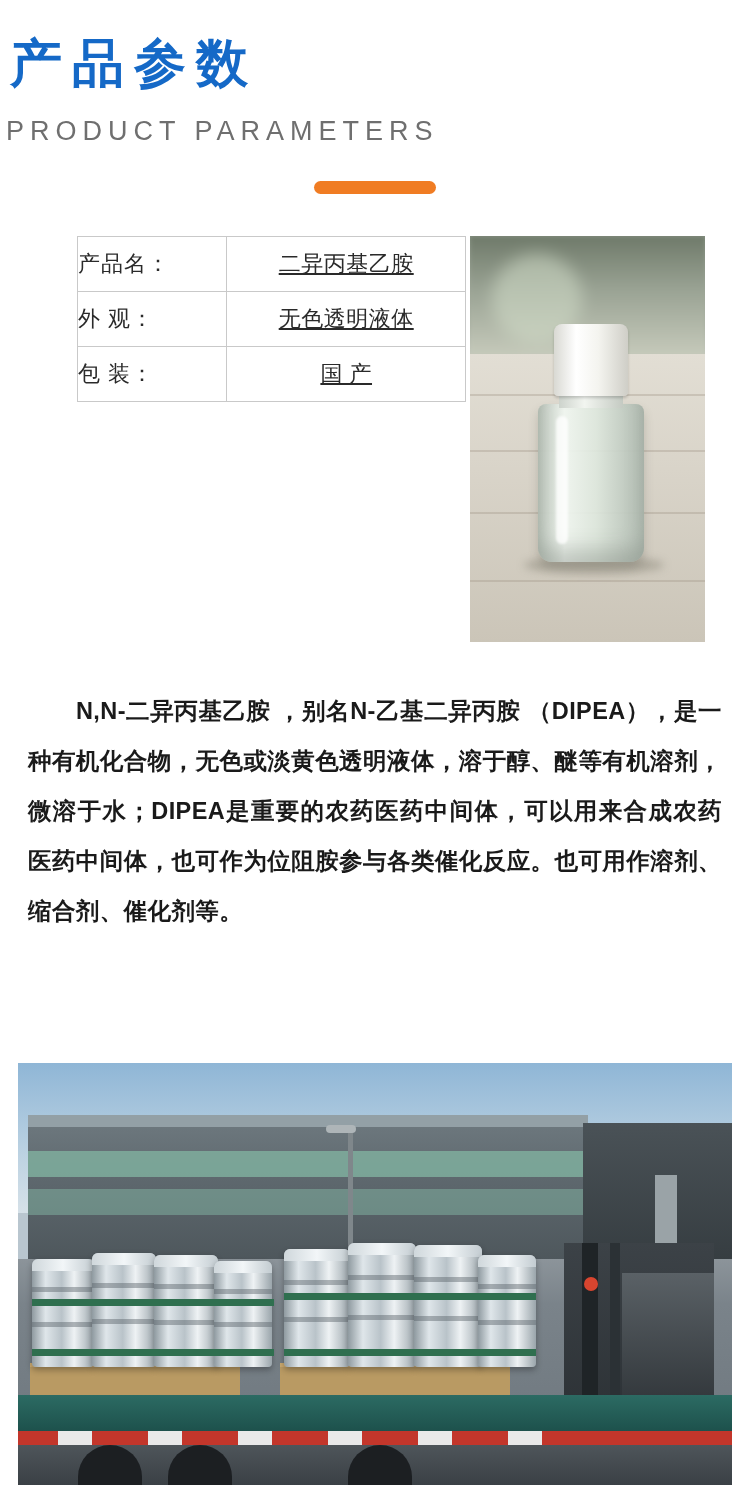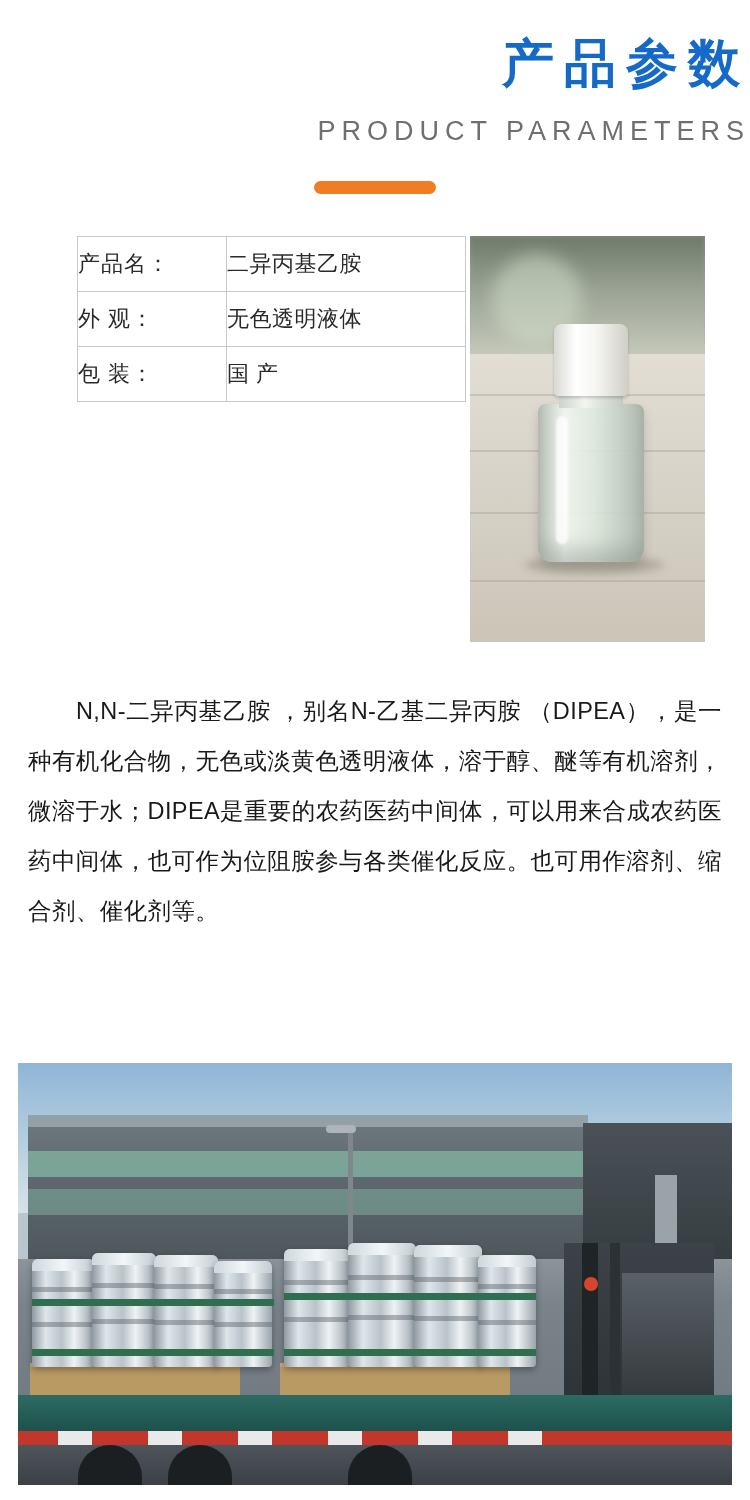--- a/index.html
+++ b/index.html
@@ -12,21 +12,21 @@
     height: 1500px;
     font-family: "Liberation Sans", "DejaVu Sans", sans-serif;
     color: #222;
     overflow: hidden;
     position: relative;
   }
 
   
   .header {
     padding-top: 34px;
-    text-align: right;
+    text-align: left;
   }
   .title-cn {
     font-size: 52px;
     font-weight: bold;
     color: #1569c7;
     letter-spacing: 10px;
     line-height: 1.15;
     text-indent: 10px;
   }
   .title-en {
@@ -64,22 +64,23 @@
     color: #2a2a2a;
     padding: 0;
   }
   td.spec-key {
     width: 148px;
     padding-left: 18px;
     letter-spacing: 1px;
     white-space: nowrap;
   }
   td.spec-val {
-    text-align: left;
+    text-align: center;
     letter-spacing: 0.5px;
+    text-decoration: underline;
   }
 
   
   .bottle-photo {
     width: 247px;
     height: 406px;
     margin-left: 4px;
     position: relative;
     overflow: hidden;
     background: linear-gradient(#8a9486 0%, #a9b0a2 22%, #cfd2c8 33%, #d8d5cc 40%, #cfcac0 100%);
@@ -158,20 +159,21 @@
 
   
   .description {
     margin: 44px 28px 0 28px;
     font-size: 23.5px;
     line-height: 50px;
     color: #1a1a1a;
     text-align: justify;
     text-indent: 48px;
     letter-spacing: 0.4px;
+    font-weight: bold;
   }
 
   
   .truck-photo {
     position: absolute;
     left: 18px;
     top: 1063px;
     width: 714px;
     height: 422px;
     overflow: hidden;

